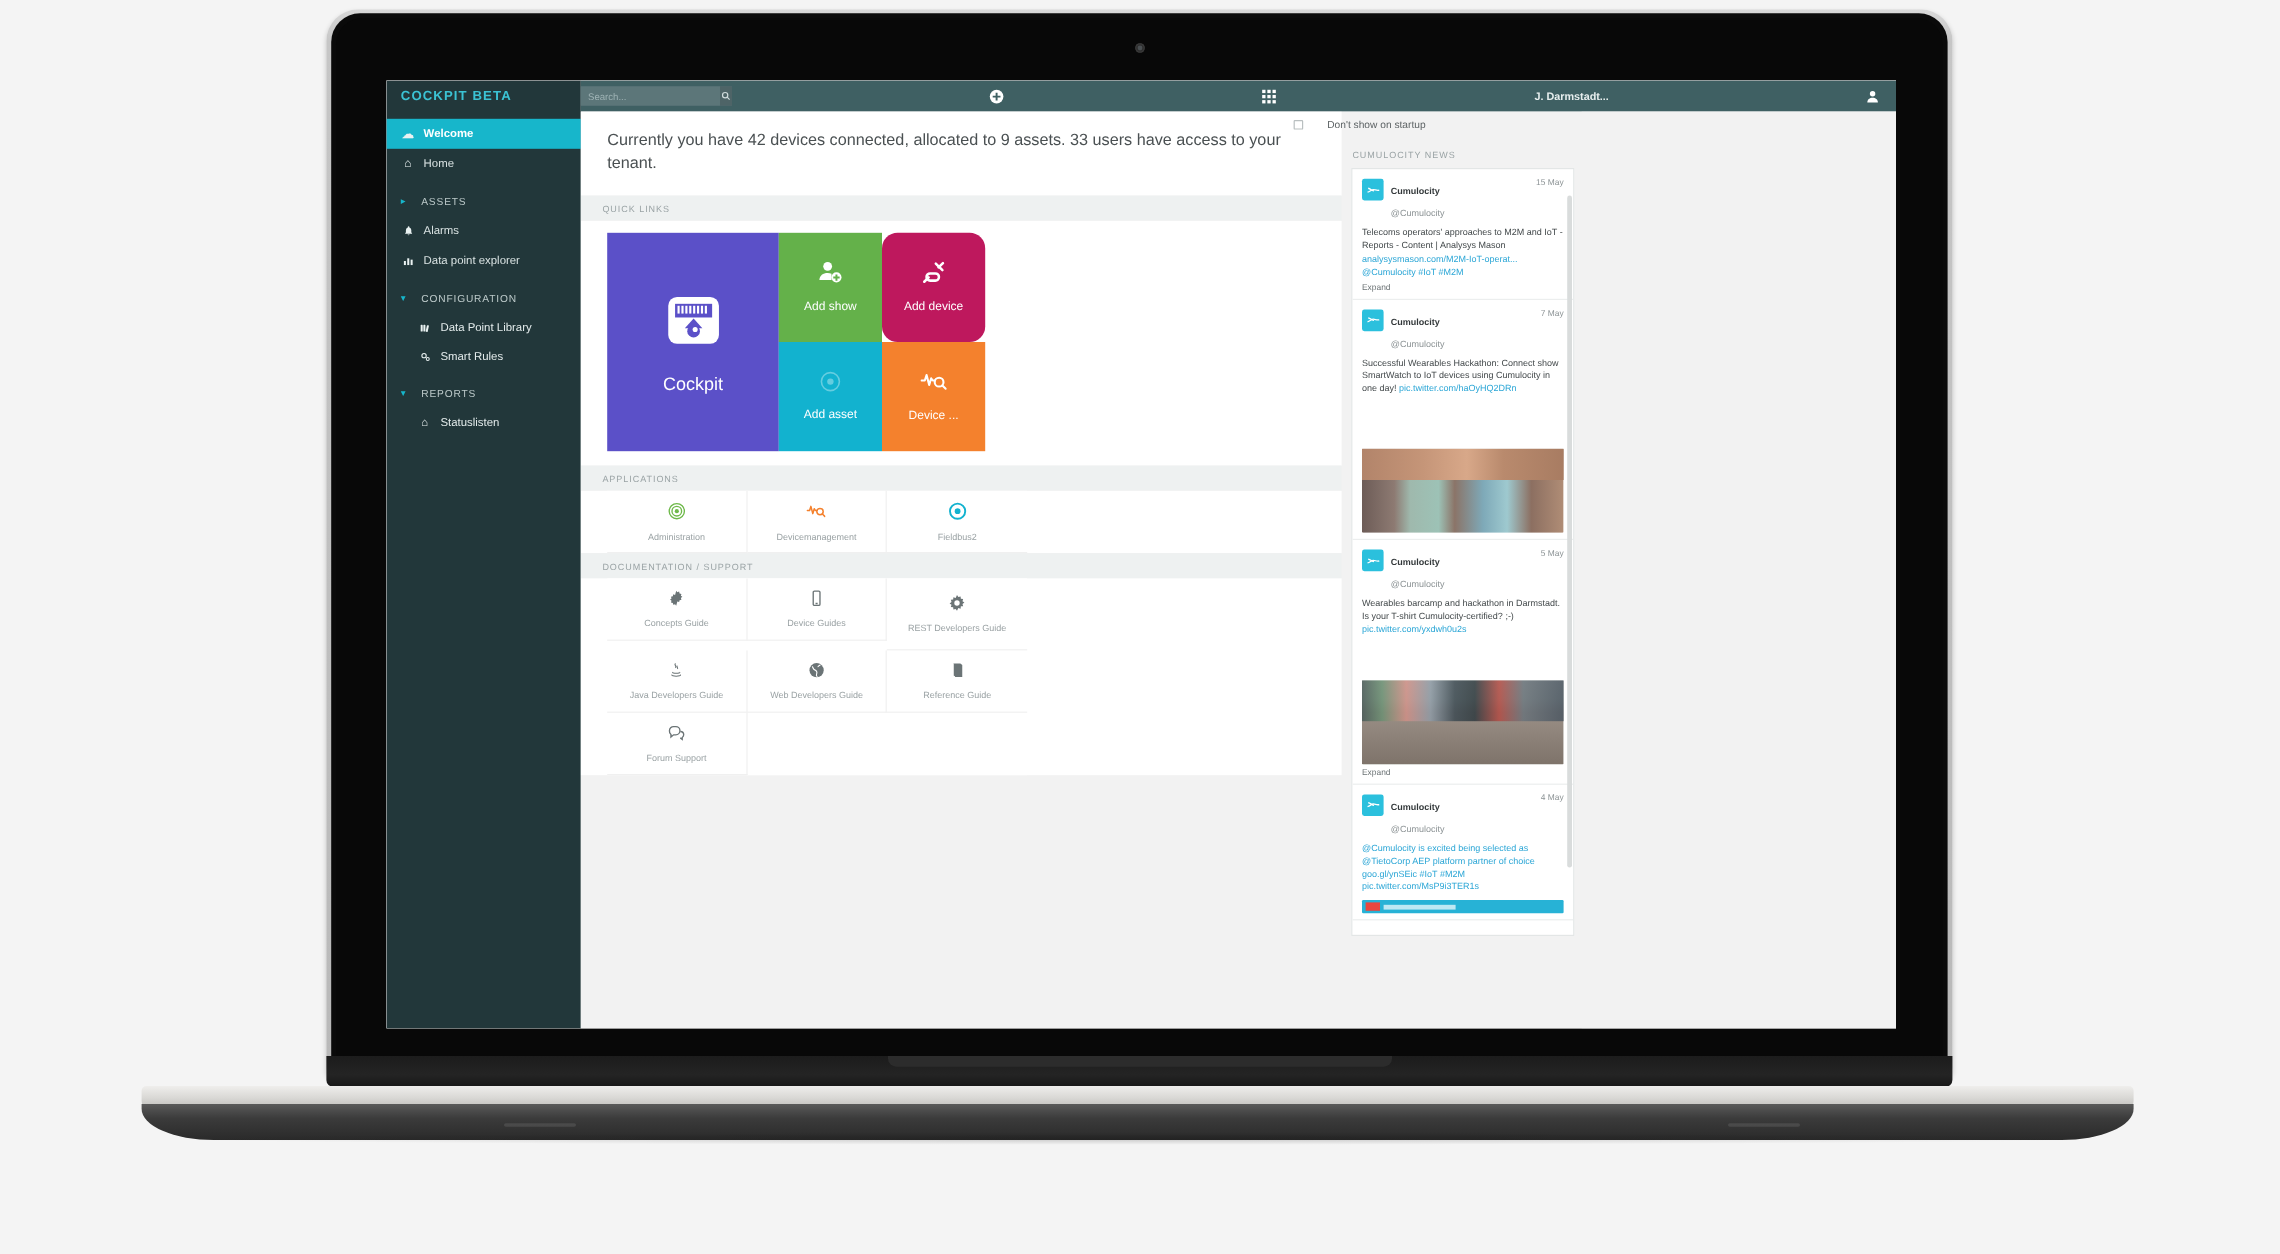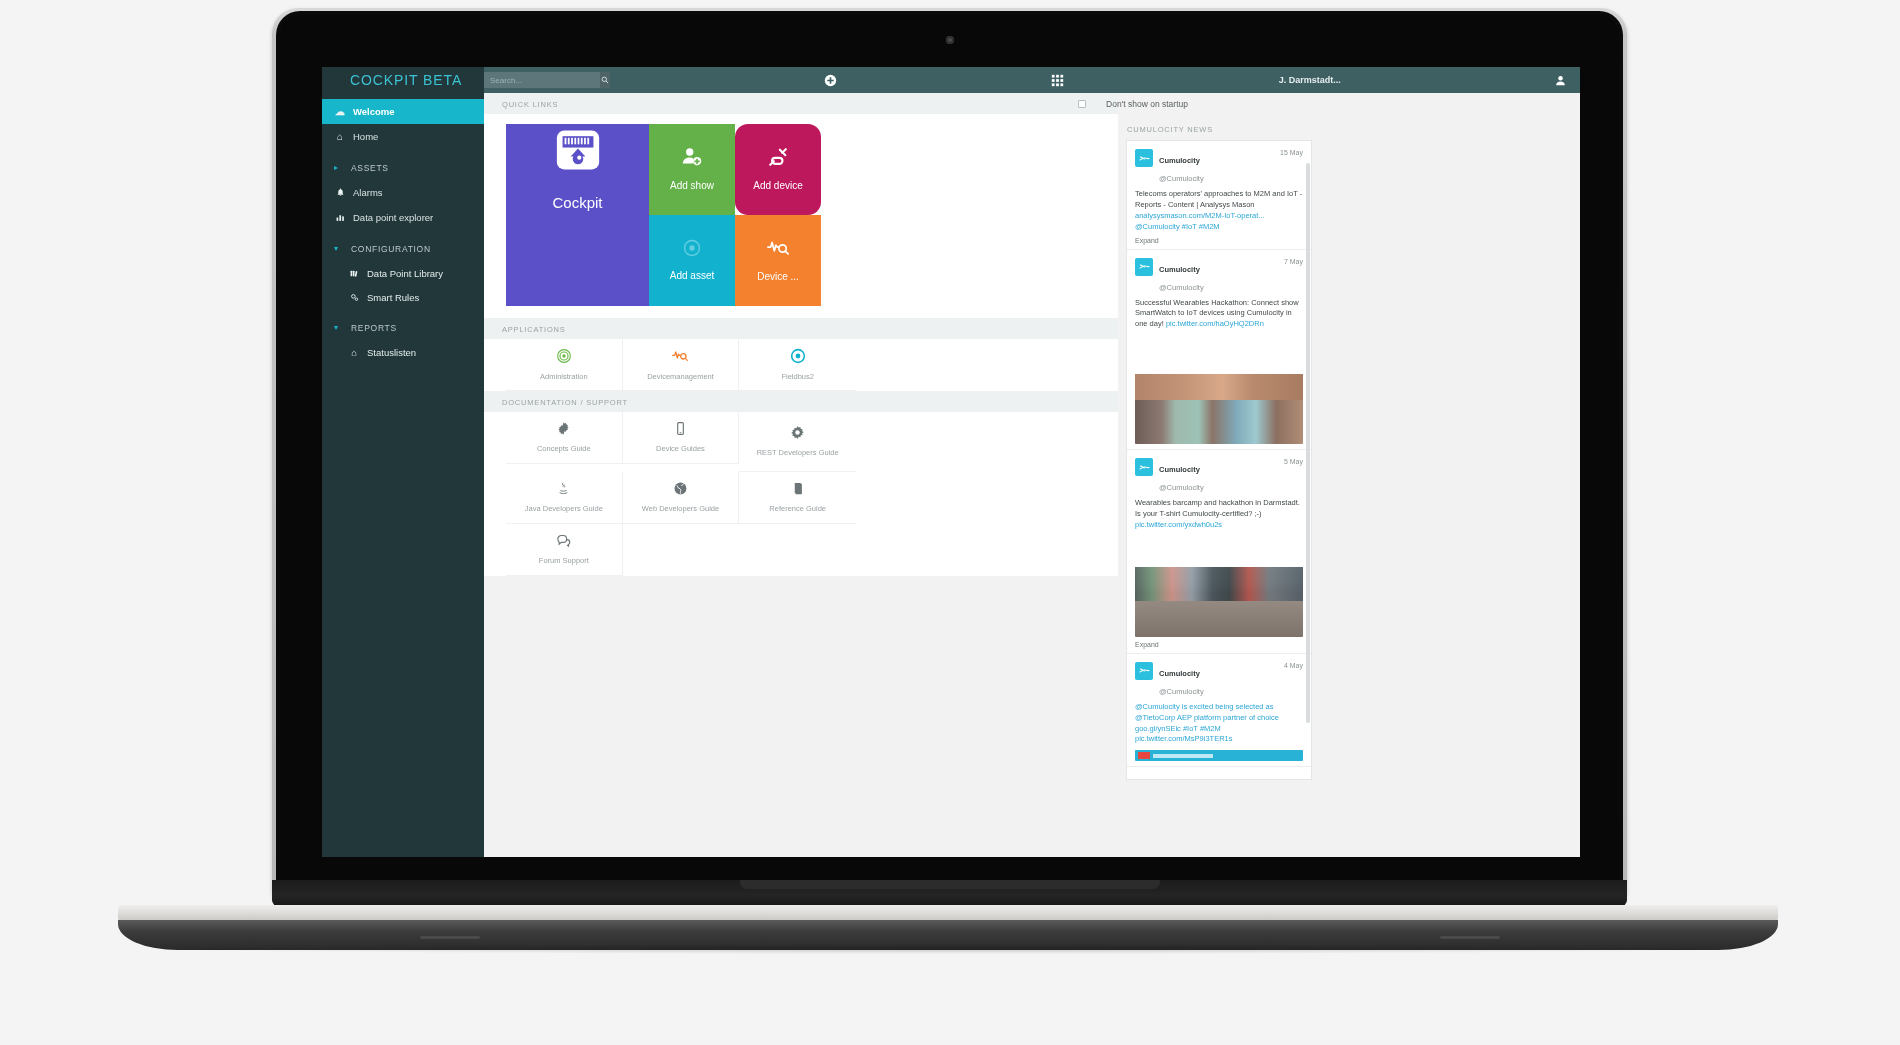--- a/index.html
+++ b/index.html
@@ -83,22 +83,22 @@
 
   
   .app { position: absolute; inset: 0; display: flex; background:#fff; }
 
   
   .sidebar {
     width: 162px; background: #22373a; color: #cfd9d9;
     display: flex; flex-direction: column; flex: 0 0 162px;
   }
   .brand {
-    height: 26px; line-height: 26px; padding-left: 28px;
-    font-size: 14px; letter-spacing: .9px; color: #3bc3d4; font-weight: 400;
+    height: 26px; line-height: 26px; padding-left: 12px;
+    font-size: 11px; letter-spacing: .9px; color: #3bc3d4; font-weight: 700;
   }
   .nav { padding-top: 6px; }
   .nav-item {
     position: relative; display: flex; align-items: center; gap: 7px;
     height: 25px; padding-left: 12px; font-size: 9.5px; color: #d9e2e2;
     cursor: pointer; white-space: nowrap;
   }
   .nav-item .ic { width: 12px; display:inline-flex; align-items:center; justify-content:center; font-size: 10px; color:#eaf2f2;}
   .nav-item.active { background: #17b6cb; color: #ffffff; font-weight: 600; }
   .nav-item.active::after {
@@ -163,21 +163,21 @@
 
   .welcome-text {
     padding: 14px 24px 18px 22px; font-size: 13.5px; color: #4a5052; line-height: 1.42;
   }
 
   
   .tiles-wrap { background:#fff; padding: 10px 0 12px 22px; }
   .tiles { display:flex; }
   .tile-big {
     width: 143px; height: 182px; background:#5b50c8; color:#fff;
-    display:flex; flex-direction:column; align-items:center; justify-content:flex-start; gap: 14px;
+    display:flex; flex-direction:column; align-items:center; justify-content:center; gap: 14px;
     cursor:pointer;
   }
   .tile-big .label { font-size: 15px; }
   .tile-col { display:flex; flex-direction:column; }
   .tile-row { display:flex; }
   .tile {
     width: 86px; height: 91px; color:#fff; cursor:pointer;
     display:flex; flex-direction:column; align-items:center; justify-content:center; gap: 9px;
     padding-bottom: 2px;
   }
@@ -380,20 +380,23 @@
 
         <div class="workspace">
 
           <div class="chk-row">
             <span class="chk"></span>
             <span>Don't show on startup</span>
           </div>
 
           <div class="content">
 
+            <div class="panel">
+              <div class="welcome-text">Currently you have 42 devices connected, allocated to 9 assets. 33 users have access to your tenant.</div>
+            </div>
 
             <div class="sec-head">QUICK LINKS</div>
             <div class="tiles-wrap">
               <div class="tiles">
 
                 <div class="tile-big">
                   <span>
                     <svg width="52" height="52" viewBox="0 0 64 64">
                       <rect x="6" y="8" width="52" height="48" rx="9" fill="#fff"></rect>
                       <rect x="13" y="15" width="38" height="14" fill="#5b50c8"></rect>

